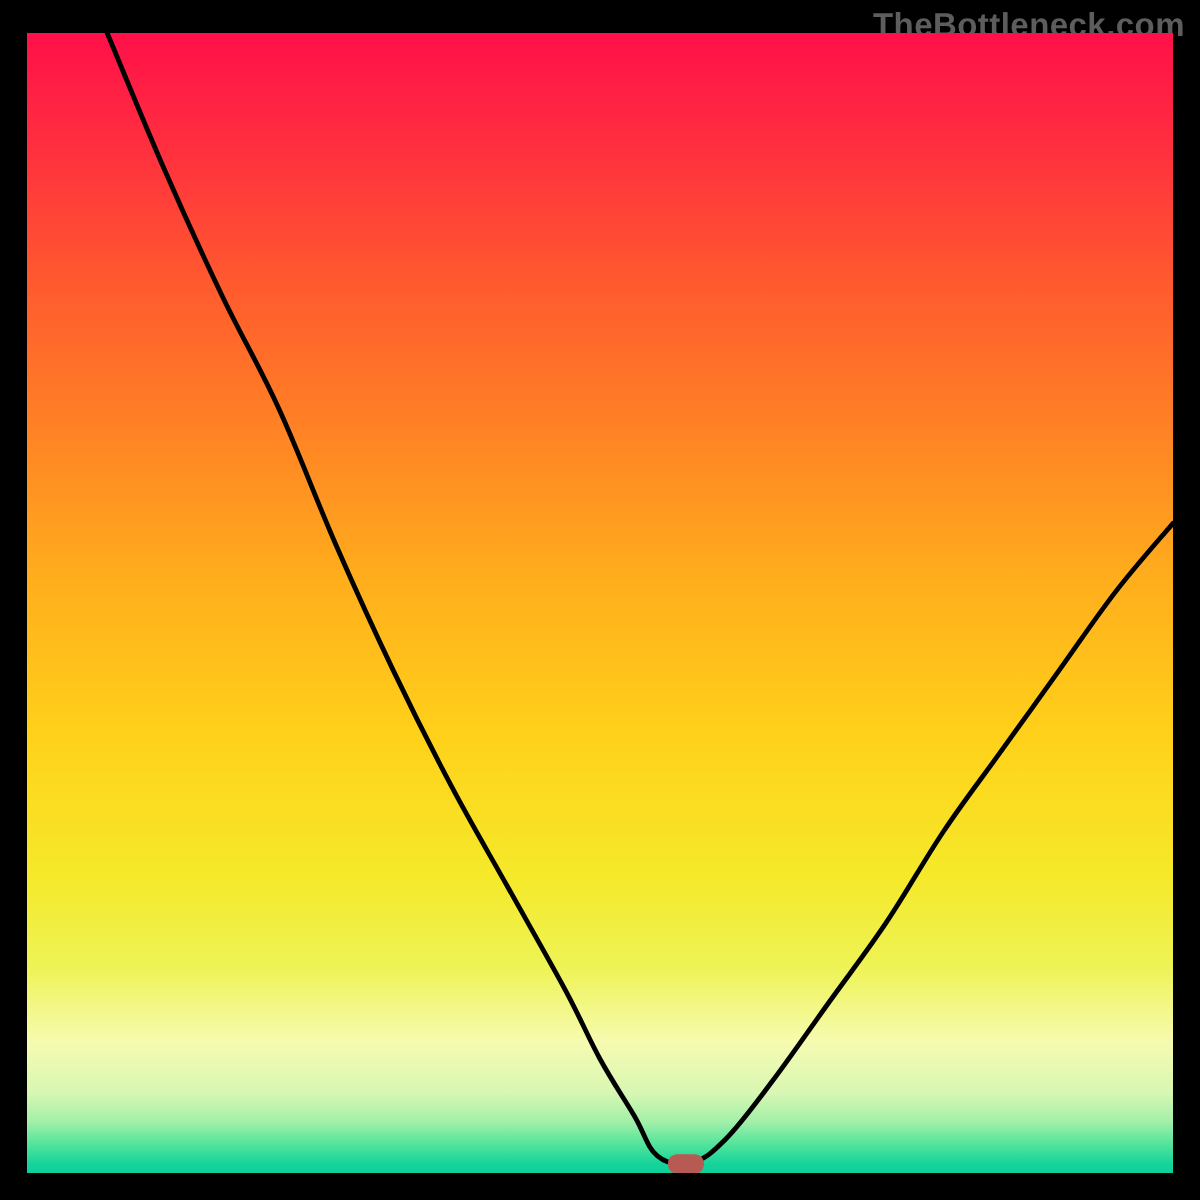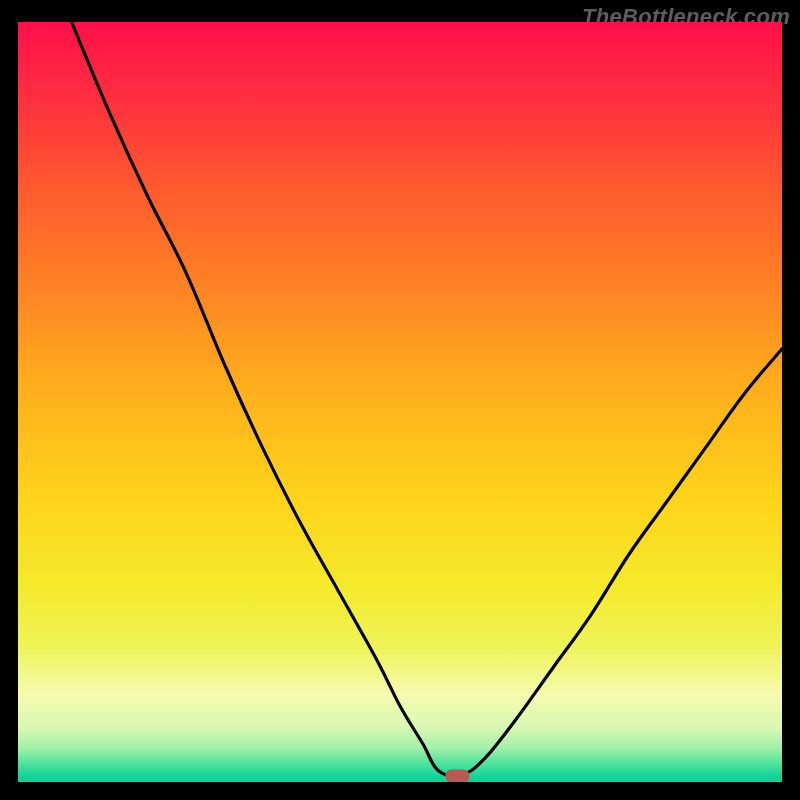--- a/index.html
+++ b/index.html
@@ -9,21 +9,20 @@
     height: 800px;
     background: #000;
     overflow: hidden;
     font-family: Arial, Helvetica, sans-serif;
   }
   .frame {
     position: relative;
     width: 800px;
     height: 800px;
     background: #000;
-    font-style: italic;
   }
   .watermark {
     position: absolute;
     top: 4px;
     right: 10px;
     font-size: 22px;
     font-weight: 600;
     color: #5d5d5d;
     letter-spacing: 0.3px;
     user-select: none;

